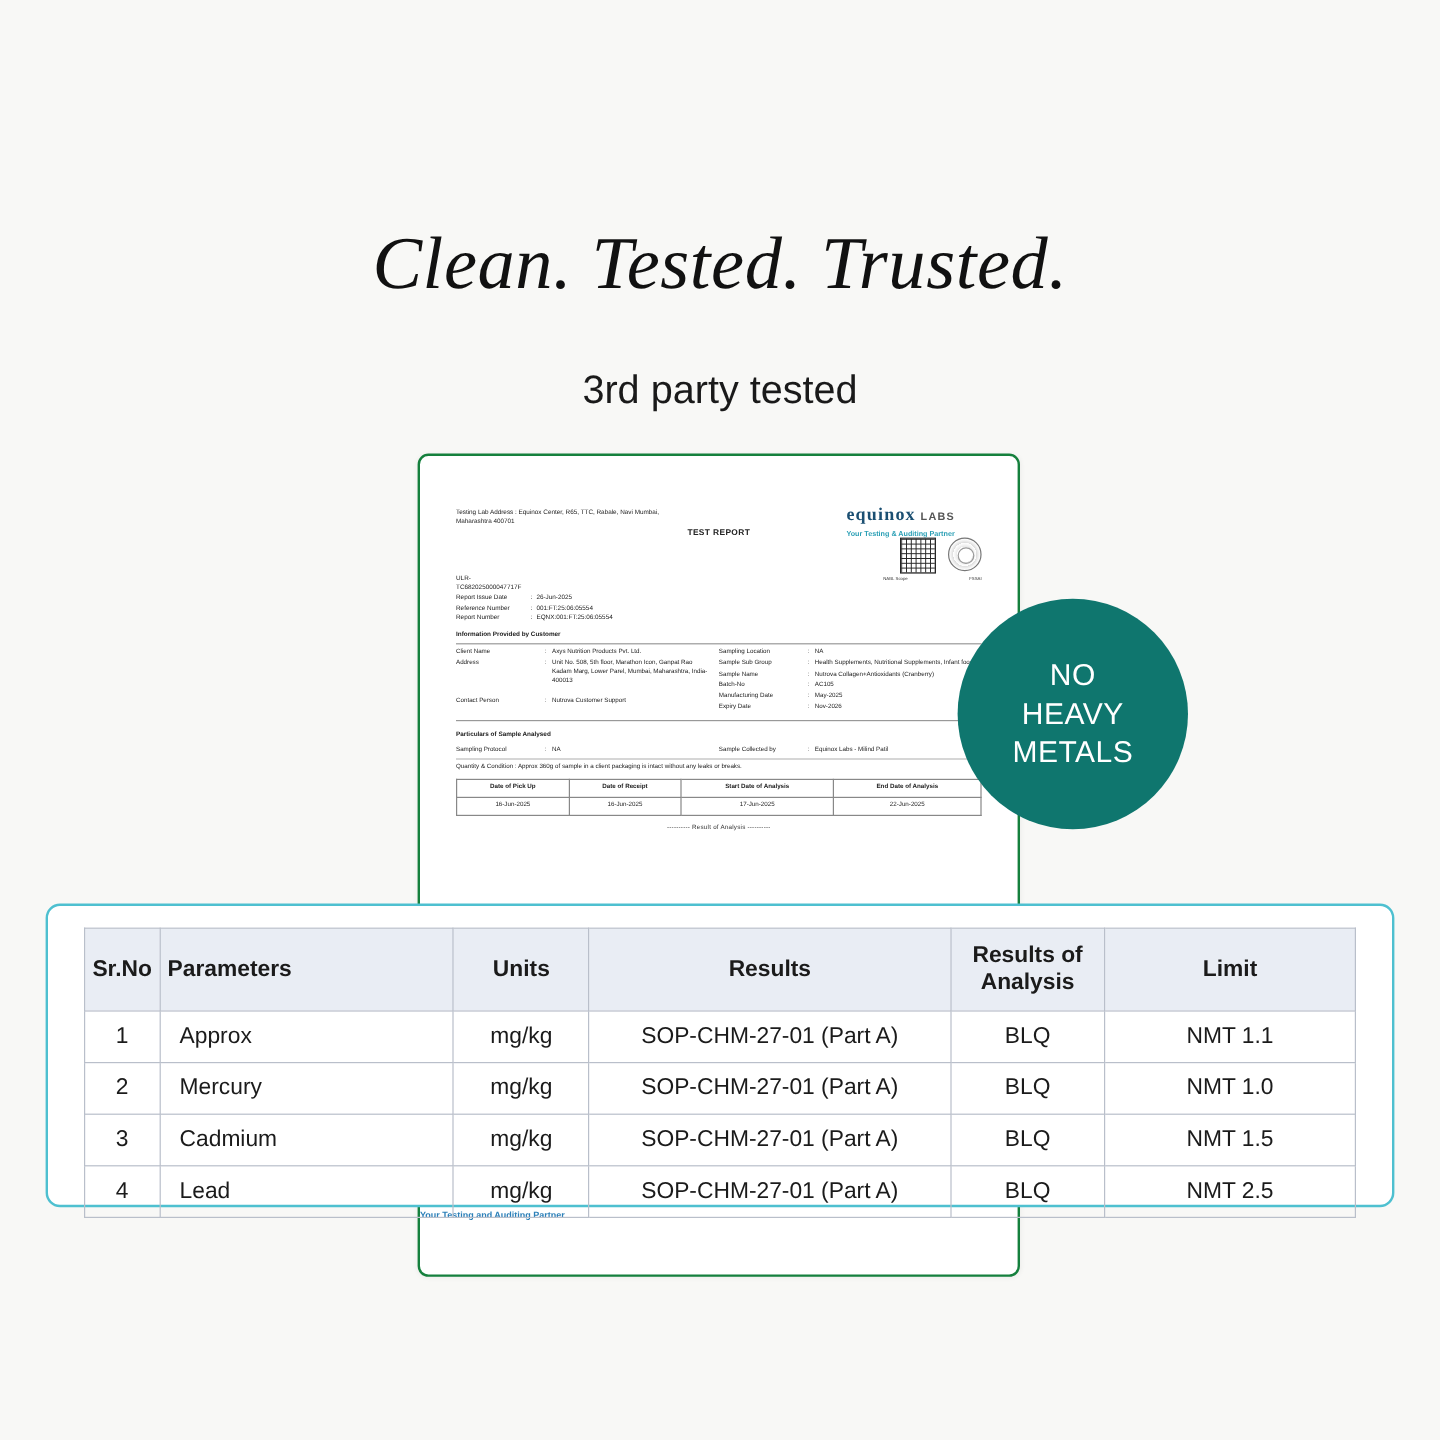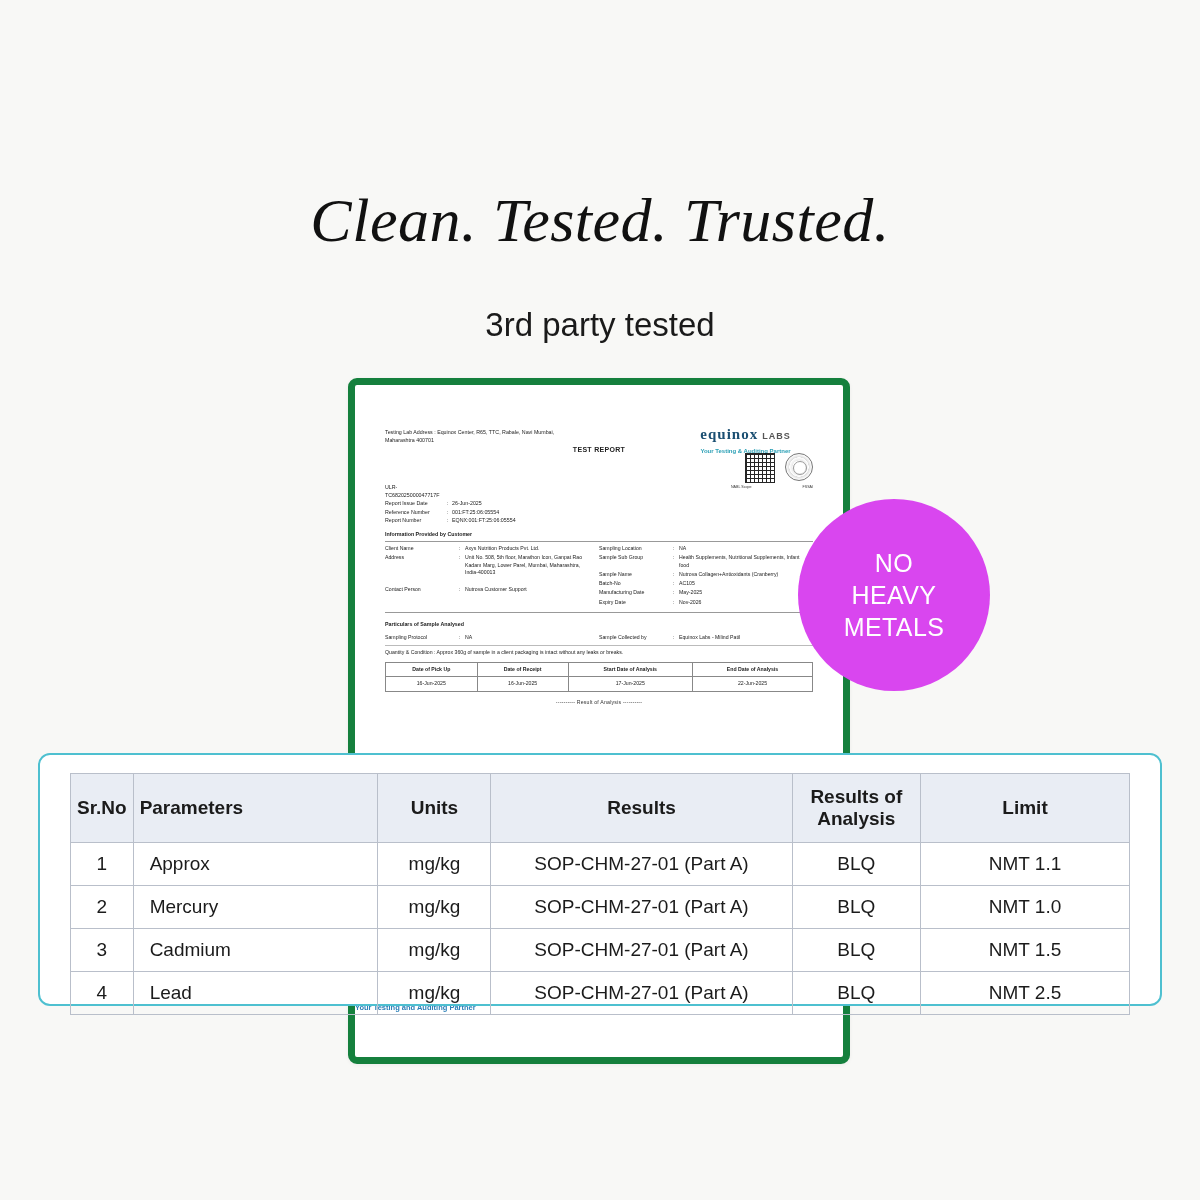--- a/index.html
+++ b/index.html
@@ -37,21 +37,21 @@
     color: #1a1a1a;
     margin-top: 44px;
   }
 
   
   .cert {
     position: absolute;
     left: 348px; top: 378px;
     width: 502px; height: 686px;
     background: #ffffff;
-    border: 7px solid #15803d;
+    border: 2px solid #15803d;
     border-radius: 9px;
     box-shadow: 0 1px 4px rgba(0,0,0,0.05);
     padding: 34px 30px 0 30px;
     font-size: 5.6px;
     color: #222;
     line-height: 1.5;
   }
 
   .cert-topbar { position: relative; height: 58px; }
   .lab-address {
@@ -202,21 +202,21 @@
     font-weight: bold;
     color: #2a7fb8;
   }
 
   
   .badge {
     position: absolute;
     left: 798px; top: 499px;
     width: 192px; height: 192px;
     border-radius: 50%;
-    background: #d946ef;
+    background: #0f766e;
     color: #ffffff;
     display: flex;
     flex-direction: column;
     align-items: center;
     justify-content: center;
     line-height: 1.28;
     font-size: 25px;
     letter-spacing: .4px;
     text-align: left;
   }

